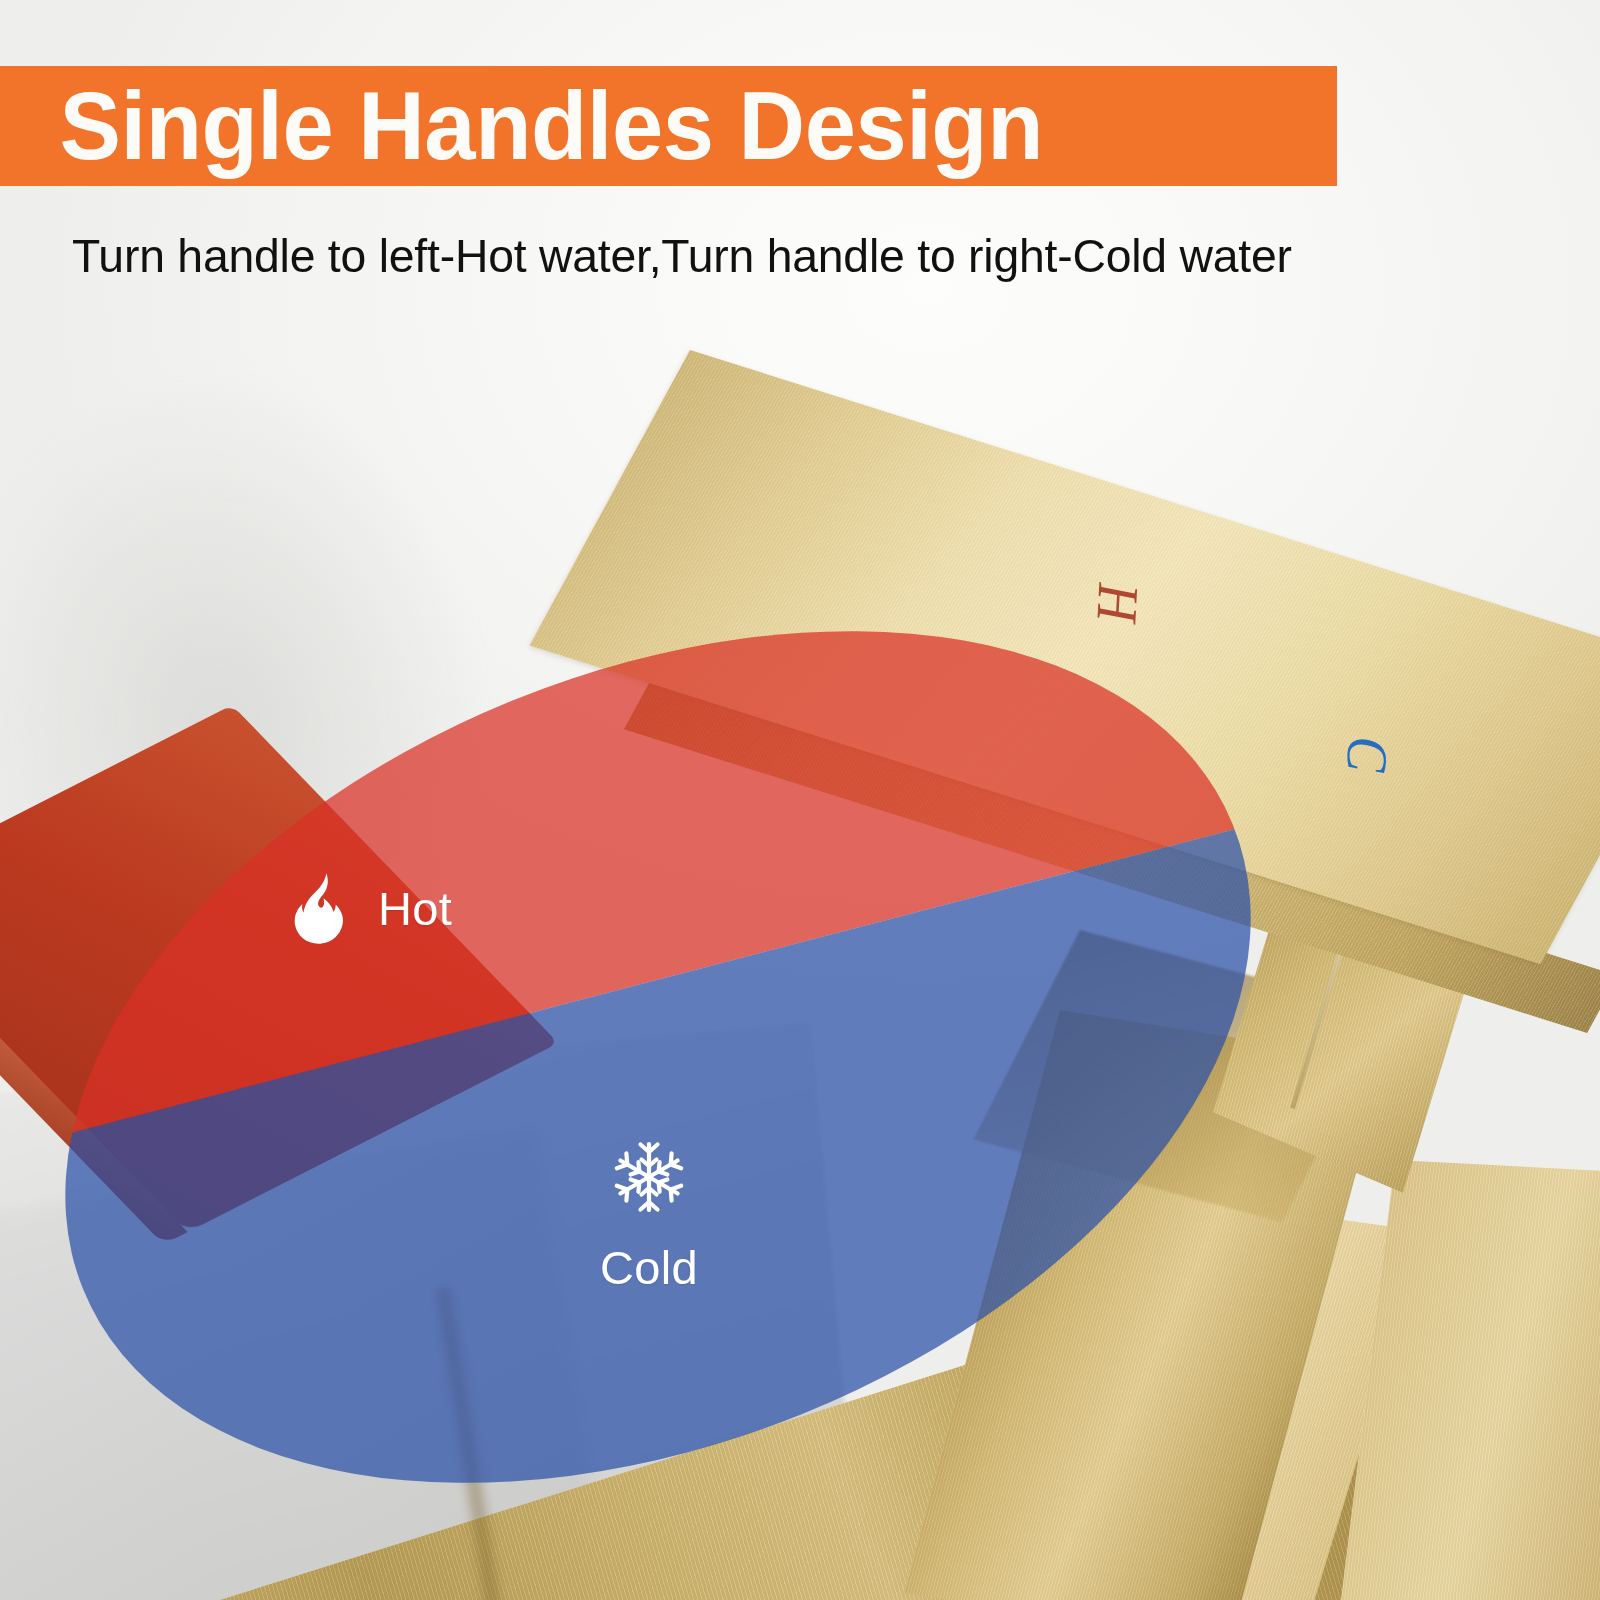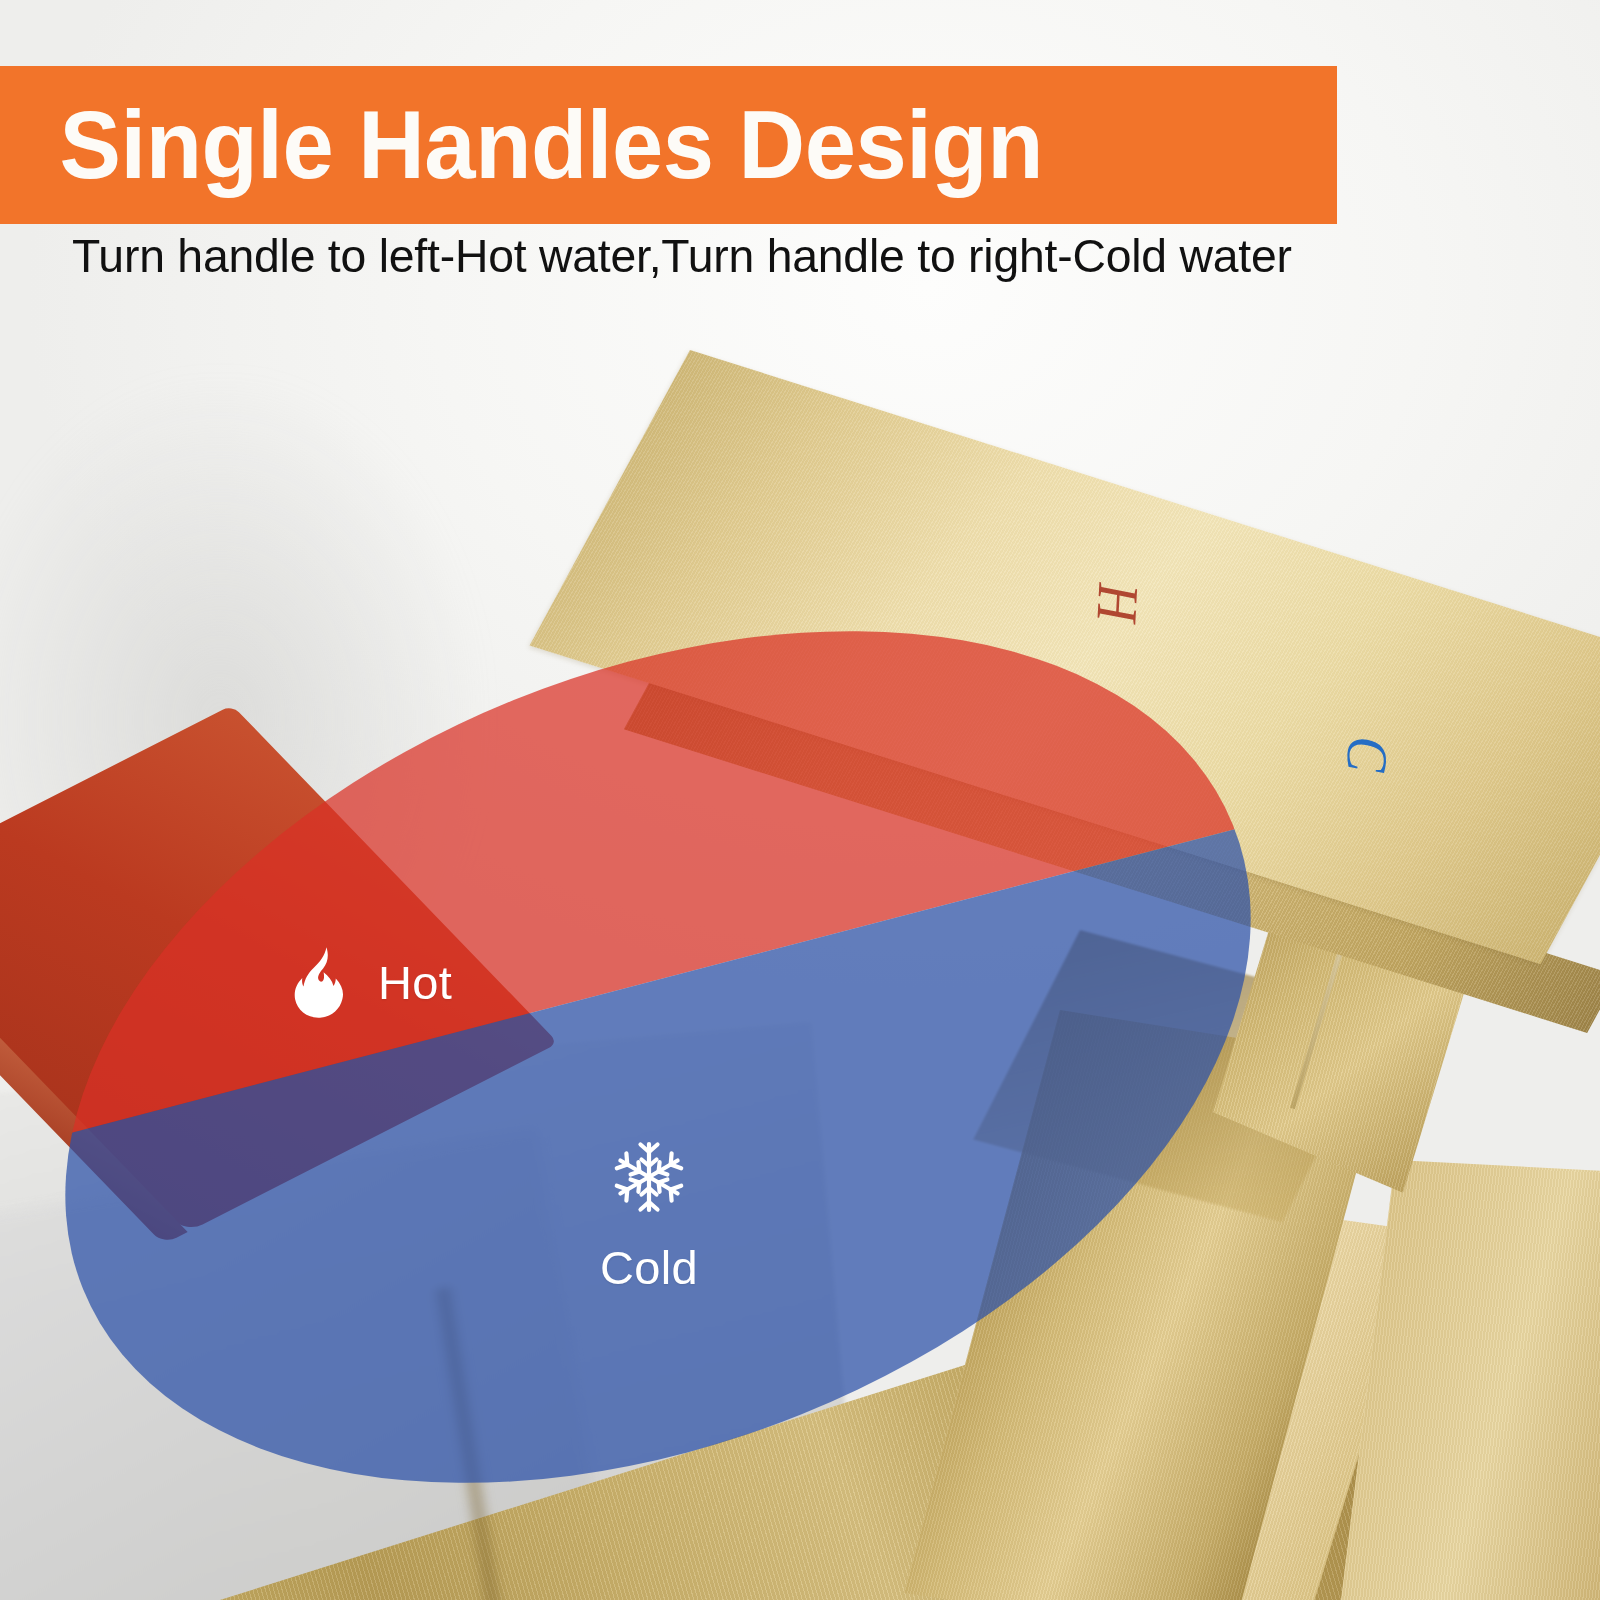--- a/index.html
+++ b/index.html
@@ -260,29 +260,29 @@
     user-select:none;
   }
   .label-text {
     font-family:"Liberation Sans", sans-serif;
     font-size:47px;
     font-weight:400;
     color:#ffffff;
     letter-spacing:.3px;
     text-shadow:0 1px 2px rgba(0,0,0,.10);
   }
-  .label-hot  { left:290px; top:946px; }
+  .label-hot  { left:290px; top:872px; }
   .label-cold { left:600px; top:1140px;flex-direction:column; }
   .icon-svg { display:block; }
 
   
   .banner {
     position:absolute;
     left:0; top:66px;
-    width:1337px; height:158px;
+    width:1337px; height:120px;
     background:#f2742a;
     display:flex;
     align-items:center;
   }
   .banner-title {
     font-family:"Liberation Sans", sans-serif;
     color:#fdfbf7;
     font-size:96px;
     font-weight:700;
     line-height:1;

